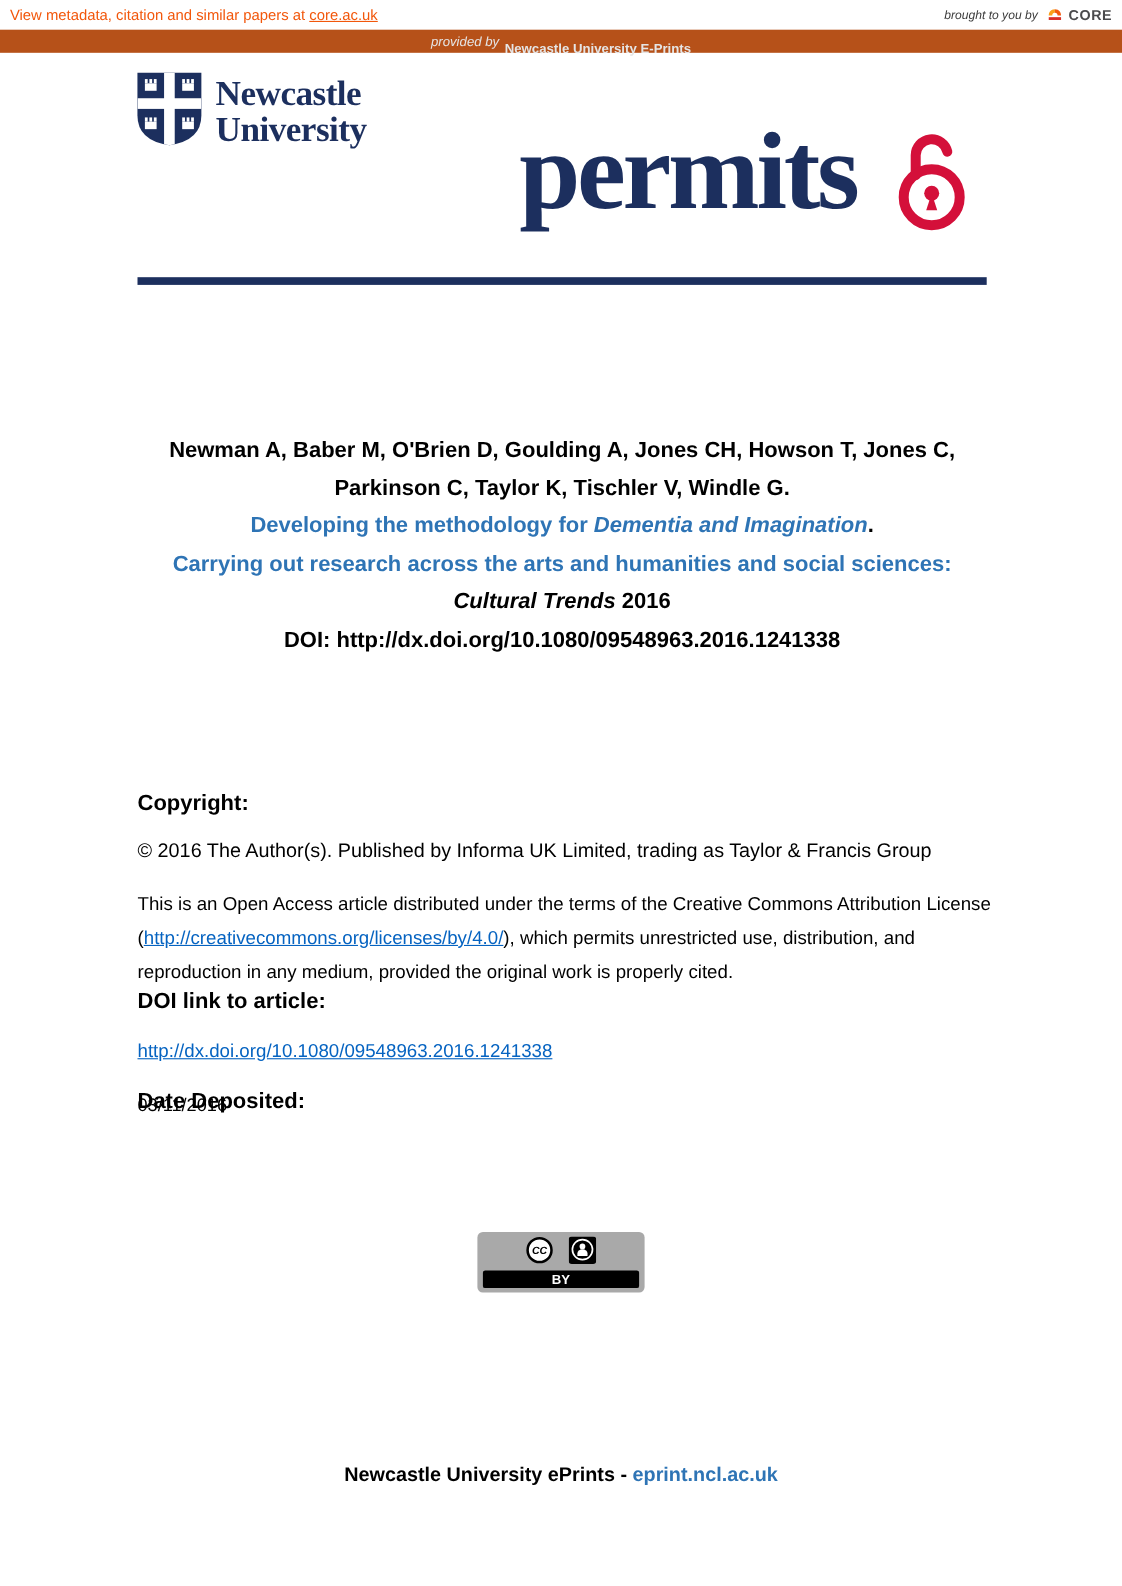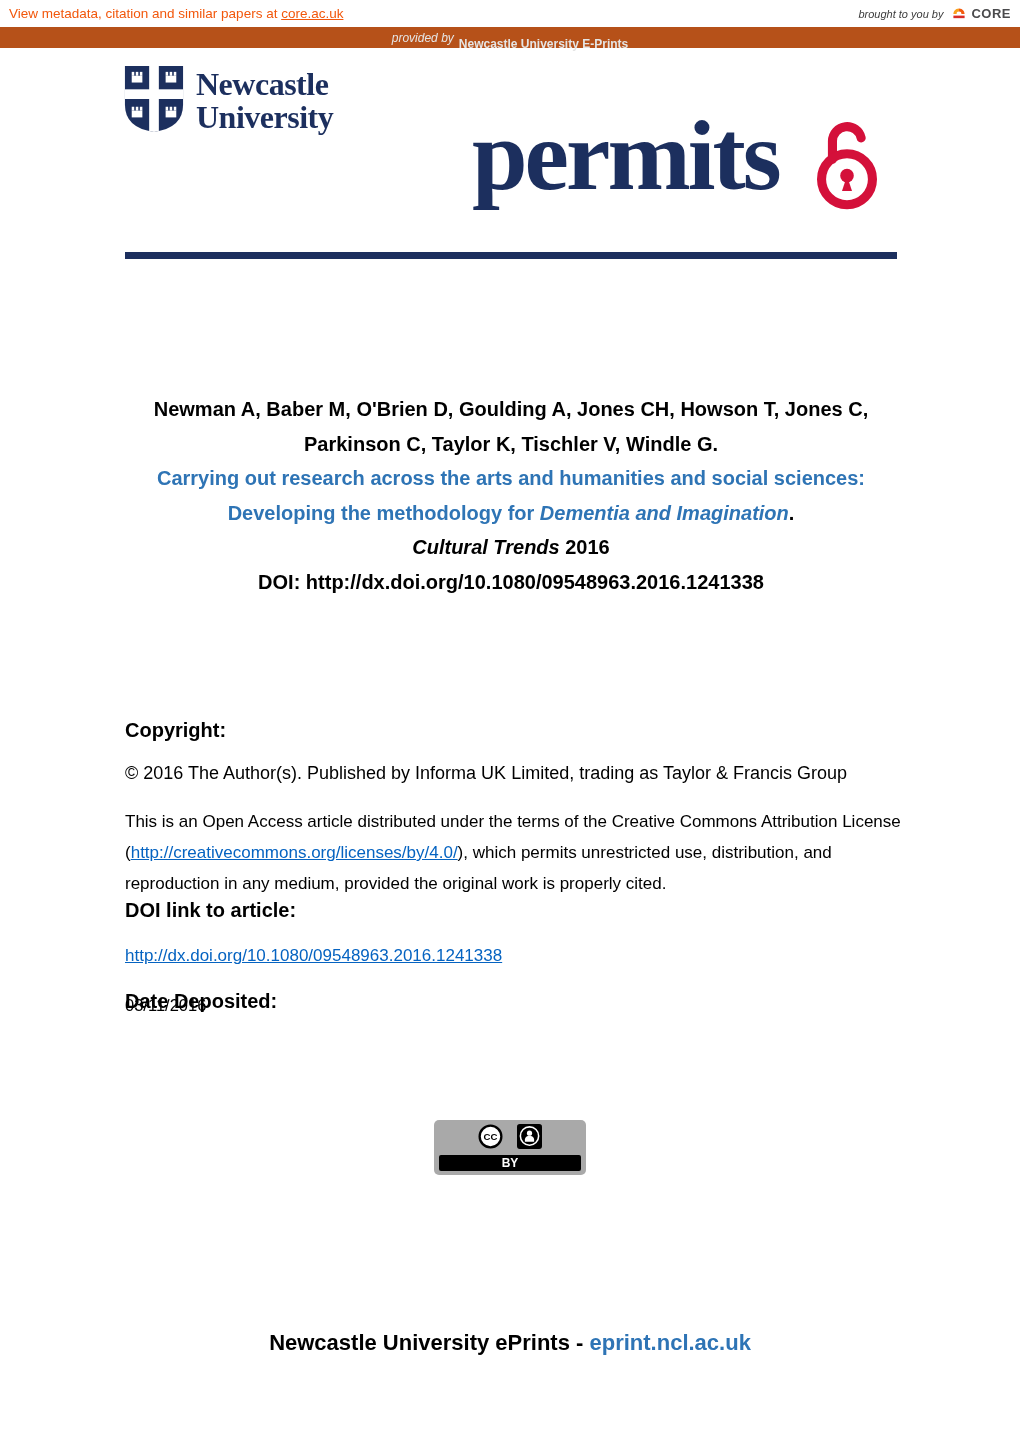--- a/index.html
+++ b/index.html
@@ -47,27 +47,27 @@
   .h-date { top:990px; }
   .pub-line { position:absolute; left:125px; top:763px; font-size:18px; white-space:nowrap; }
   .oa-para { position:absolute; left:125px; top:806px; font-size:17px; }
   .body-line { line-height:31px; white-space:nowrap; }
   .link { color:#0563c1; text-decoration:underline; cursor:pointer; }
   .doi-link { position:absolute; left:125px; top:946px; font-size:17px; }
   .date-value { position:absolute; left:125px; top:996px; font-size:16.5px; }
 
   
   .cc-badge { position:absolute; left:50%; top:1120px; transform:translateX(-50%); width:152px; height:55px; background:#a9a9a9; border-radius:5px; display:flex; flex-direction:column; align-items:center; justify-content:space-between; padding:4px 5px; text-decoration:none; cursor:pointer; }
-  .badge-icons { display:flex; gap:14px; }
+  .badge-icons { display:flex; gap:14px;font-style:italic; }
   .cc-circle, .person { width:25px; height:25px; }
   .cc-text { font-family:"Liberation Sans",sans-serif; font-size:10px; font-weight:bold; fill:#000; }
   .badge-by { display:block; width:100%; background:#000; color:#fff; font-weight:bold; font-size:12px; text-align:center; line-height:16px; border-radius:2px; }
 
   .license-line { position:absolute; left:0; top:1199px; width:100%; text-align:center; font-size:18px; white-space:nowrap; }
-  .footer { position:absolute; left:0; top:1330px; width:100%; text-align:center; font-size:22px; font-weight:bold; white-space:nowrap; }
+  .footer { position:absolute; left:0; top:1330px; width:100%; text-align:center; font-size:18px; font-weight:bold; white-space:nowrap; }
   .footer-link { color:#2e74b5; text-decoration:none; cursor:pointer; }
 </style>
 </head>
 <body>
 
 <div class="page">
 
   <div class="topbar">
     <div class="topbar-left">
       <span>View metadata, citation and similar papers at </span><a class="core-link">core.ac.uk</a>
@@ -136,24 +136,24 @@
     <circle cx="45" cy="74" r="28" fill="none" stroke="#d4103a" stroke-width="10"></circle>
     <circle cx="45" cy="70" r="7.5" fill="#d4103a"></circle>
     <path d="M45 70 l-5.5 17 h11 z" fill="#d4103a"></path>
   </svg>
 
   <div class="rule"></div>
 
   <div class="citation">
     <div class="cit-line">Newman A, Baber M, O'Brien D, Goulding A, Jones CH, Howson T, Jones C,</div>
     <div class="cit-line">Parkinson C, Taylor K, Tischler V, Windle G.</div>
-    <div class="cit-line cit-title">Carrying out research across the arts and humanities and social sciences:</div>
     <div class="cit-line cit-title">
       <span>Developing the methodology for </span><em>Dementia and Imagination</em><span class="black">.</span>
     </div>
+    <div class="cit-line cit-title">Carrying out research across the arts and humanities and social sciences:</div>
     <div class="cit-line">
       <em>Cultural Trends</em><span> 2016</span>
     </div>
     <div class="cit-line">
       <span>DOI: </span><span>http://dx.doi.org/10.1080/09548963.2016.1241338</span>
     </div>
   </div>
 
   <div class="heading h-copyright">Copyright:</div>
   <div class="pub-line">© 2016 The Author(s). Published by Informa UK Limited, trading as Taylor &amp; Francis Group</div>

